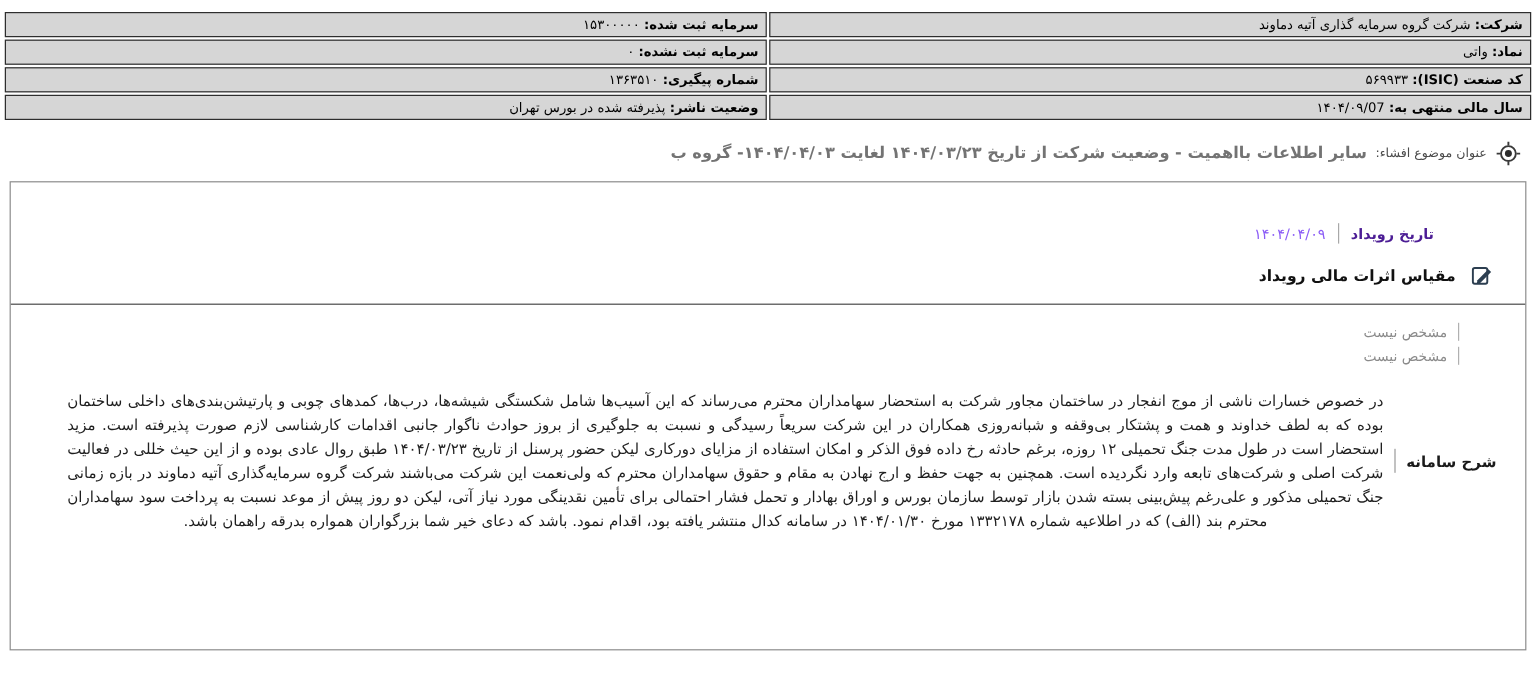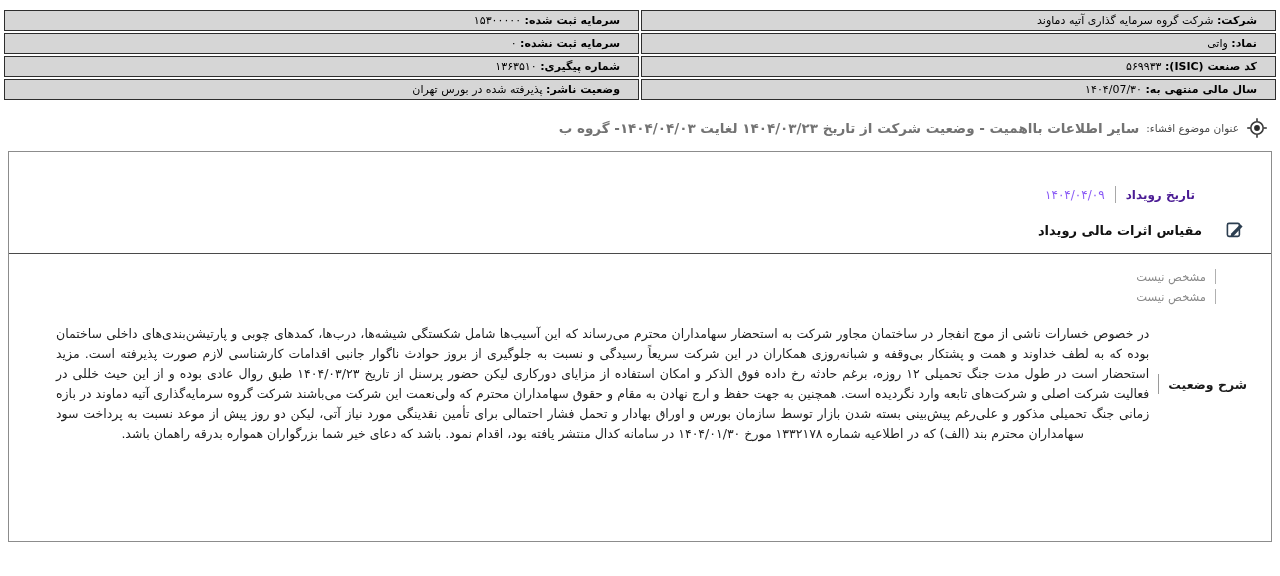--- a/index.html
+++ b/index.html
@@ -7,21 +7,21 @@
     width:1280px;height:576px;overflow:hidden;background:#ffffff;
     font-family:"DejaVu Sans", sans-serif;direction:rtl;color:#000;
   }
   
   .info-table{
     width:1276px;margin:8px 2px 0 2px;
     border-collapse:separate;border-spacing:2px;table-layout:fixed;
   }
   .info-table td{
     background:#d6d6d6;border:1px solid #2e2e2e;
-    height:19px;padding:0 18px;font-size:11px;vertical-align:middle;
+    height:19px;padding:0 6px;font-size:11px;vertical-align:middle;
     white-space:nowrap;overflow:hidden;margin-top:48px;
   }
   .cell-label{font-weight:bold;}
   .cell-value{font-weight:normal;}
   
   .subject-row{
     display:flex;align-items:center;gap:7px;
     margin:15px 12px 0 12px;
   }
   .subject-prefix{font-size:10.5px;color:#4a4a4a;}
@@ -32,21 +32,21 @@
     border:1px solid #8c8c8c;background:#fff;
   }
   .vsep{width:1px;height:17px;background:#a8a8a8;margin:0 10px;flex:0 0 auto;}
   .date-row{
     display:flex;align-items:center;font-size:12px;
     margin:34px 76px 0 0;
   }
   .date-label{font-weight:bold;color:#4c1d95;}
   .date-value{color:#8b5cf6;}
   .scale-row{
-    display:flex;align-items:center;gap:23px;
+    display:flex;align-items:center;gap:12px;
     margin:17px 26px 0 0;font-size:13px;font-weight:bold;color:#111;
   }
   .hrule{margin-top:13px;border-top:1px solid #4a4a4a;height:0;}
   .ratios{margin:15px 46px 0 0;font-size:11.5px;}
   .ratio-row{display:flex;align-items:center;margin-bottom:5px;}
   .ratio-label{font-weight:bold;min-width:212px;color:#1a1a1a;}
   .ratio-sep{width:1px;height:15px;background:#b0b0b0;margin:0 9px;flex:0 0 auto;}
   .ratio-value{color:#8a8a8a;}
   .desc-row{
     display:flex;align-items:center;
@@ -71,21 +71,21 @@
   </tr>
   <tr>
     <td><span class="cell-label">نماد:</span> <span class="cell-value">واتی</span></td>
     <td><span class="cell-label">سرمایه ثبت نشده:</span> <span class="cell-value">۰</span></td>
   </tr>
   <tr>
     <td><span class="cell-label">کد صنعت (ISIC):</span> <span class="cell-value">۵۶۹۹۳۳</span></td>
     <td><span class="cell-label">شماره پیگیری:</span> <span class="cell-value">۱۳۶۳۵۱۰</span></td>
   </tr>
   <tr>
-    <td><span class="cell-label">سال مالی منتهی به:</span> <span class="cell-value">۱۴۰۴/07/۳۰</span></td>
+    <td><span class="cell-label">سال مالی منتهی به:</span> <span class="cell-value">۱۴۰۴/۰۹/07</span></td>
     <td><span class="cell-label">وضعیت ناشر:</span> <span class="cell-value">پذیرفته شده در بورس تهران</span></td>
   </tr>
 </tbody>
   </table>
 
 <div class="subject-row">
   <span class="icon">
     <svg width="22" height="22" viewBox="0 0 22 22">
       <circle cx="11" cy="11" r="6.2" fill="none" stroke="#3a3a3a" stroke-width="1.6"></circle>
       <circle cx="11" cy="11" r="2.9" fill="#2b2b2b"></circle>
@@ -124,18 +124,18 @@
       <span class="ratio-sep"></span>
       <span class="ratio-value">مشخص نیست</span>
     </div>
     <div class="ratio-row">
       <span class="ratio-sep"></span>
       <span class="ratio-value">مشخص نیست</span>
     </div>
   </div>
 
   <div class="desc-row">
-    <div class="desc-label">شرح وضعیت</div>
+    <div class="desc-label">شرح سامانه</div>
     <div class="desc-sep"></div>
     <div class="desc-text">در خصوص خسارات ناشی از موج انفجار در ساختمان مجاور شرکت به استحضار سهامداران محترم می‌رساند که این آسیب‌ها شامل شکستگی شیشه‌ها، درب‌ها، کمدهای چوبی و پارتیشن‌بندی‌های داخلی ساختمان بوده که به لطف خداوند و همت و پشتکار بی‌وقفه و شبانه‌روزی همکاران در این شرکت سریعاً رسیدگی و نسبت به جلوگیری از بروز حوادث ناگوار جانبی اقدامات کارشناسی لازم صورت پذیرفته است. مزید استحضار است در طول مدت جنگ تحمیلی ۱۲ روزه، برغم حادثه رخ داده فوق الذکر و امکان استفاده از مزایای دورکاری لیکن حضور پرسنل از تاریخ ۱۴۰۴/۰۳/۲۳ طبق روال عادی بوده و از این حیث خللی در فعالیت شرکت اصلی و شرکت‌های تابعه وارد نگردیده است. همچنین به جهت حفظ و ارج نهادن به مقام و حقوق سهامداران محترم که ولی‌نعمت این شرکت می‌باشند شرکت گروه سرمایه‌گذاری آتیه دماوند در بازه زمانی جنگ تحمیلی مذکور و علی‌رغم پیش‌بینی بسته شدن بازار توسط سازمان بورس و اوراق بهادار و تحمل فشار احتمالی برای تأمین نقدینگی مورد نیاز آتی، لیکن دو روز پیش از موعد نسبت به پرداخت سود سهامداران محترم بند (الف) که در اطلاعیه شماره ۱۳۳۲۱۷۸ مورخ ۱۴۰۴/۰۱/۳۰ در سامانه کدال منتشر یافته بود، اقدام نمود. باشد که دعای خیر شما بزرگواران همواره بدرقه راهمان باشد.</div>
   </div>
 
 </div>
 
 </body></html>

